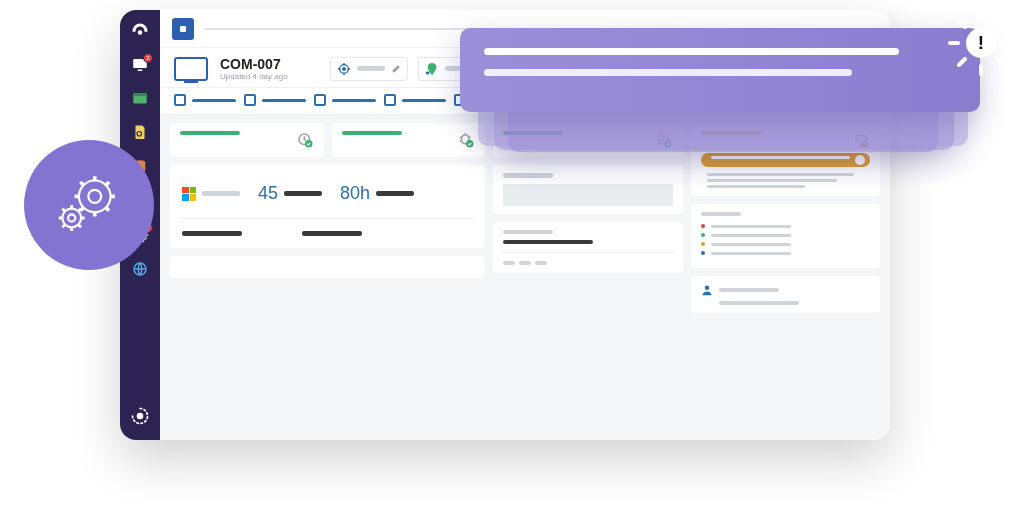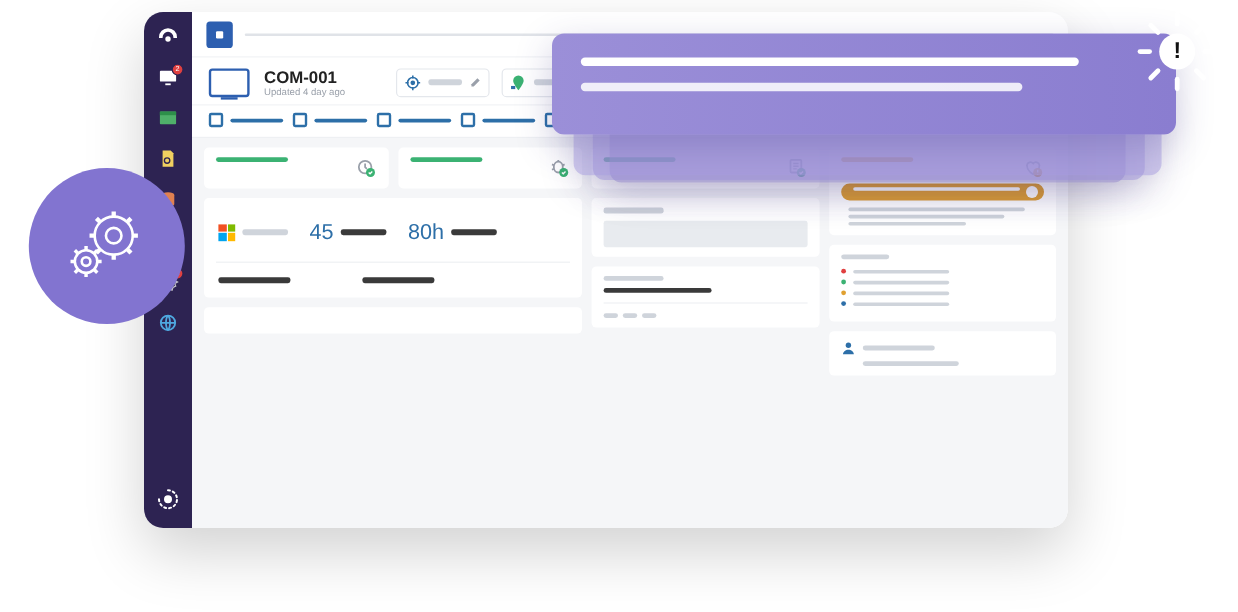--- a/index.html
+++ b/index.html
@@ -171,21 +171,21 @@
     <div class="topbar">
       <div class="topbar-sq">
           <div class="topbar-dot"></div>
         </div>
       <div class="search-line"></div>
     </div>
 
     <div class="asset-header">
       <div class="asset-icon"></div>
       <div>
-        <div class="asset-title">COM-001</div>
+        <div class="asset-title">COM-007</div>
         <div class="asset-sub">Updated 4 day ago</div>
       </div>
       <div class="header-tags">
         <div class="tag-box">
           <span class="tag-ic">
               <svg viewBox="0 0 16 16" fill="none" stroke="#2d6fa8" stroke-width="1.5">
                 <circle cx="8" cy="8" r="5"></circle>
                 <circle cx="8" cy="8" r="1.5" fill="#2d6fa8"></circle>
                 <path d="M8 1v3M8 12v3M1 8h3M12 8h3"></path>
               </svg>

